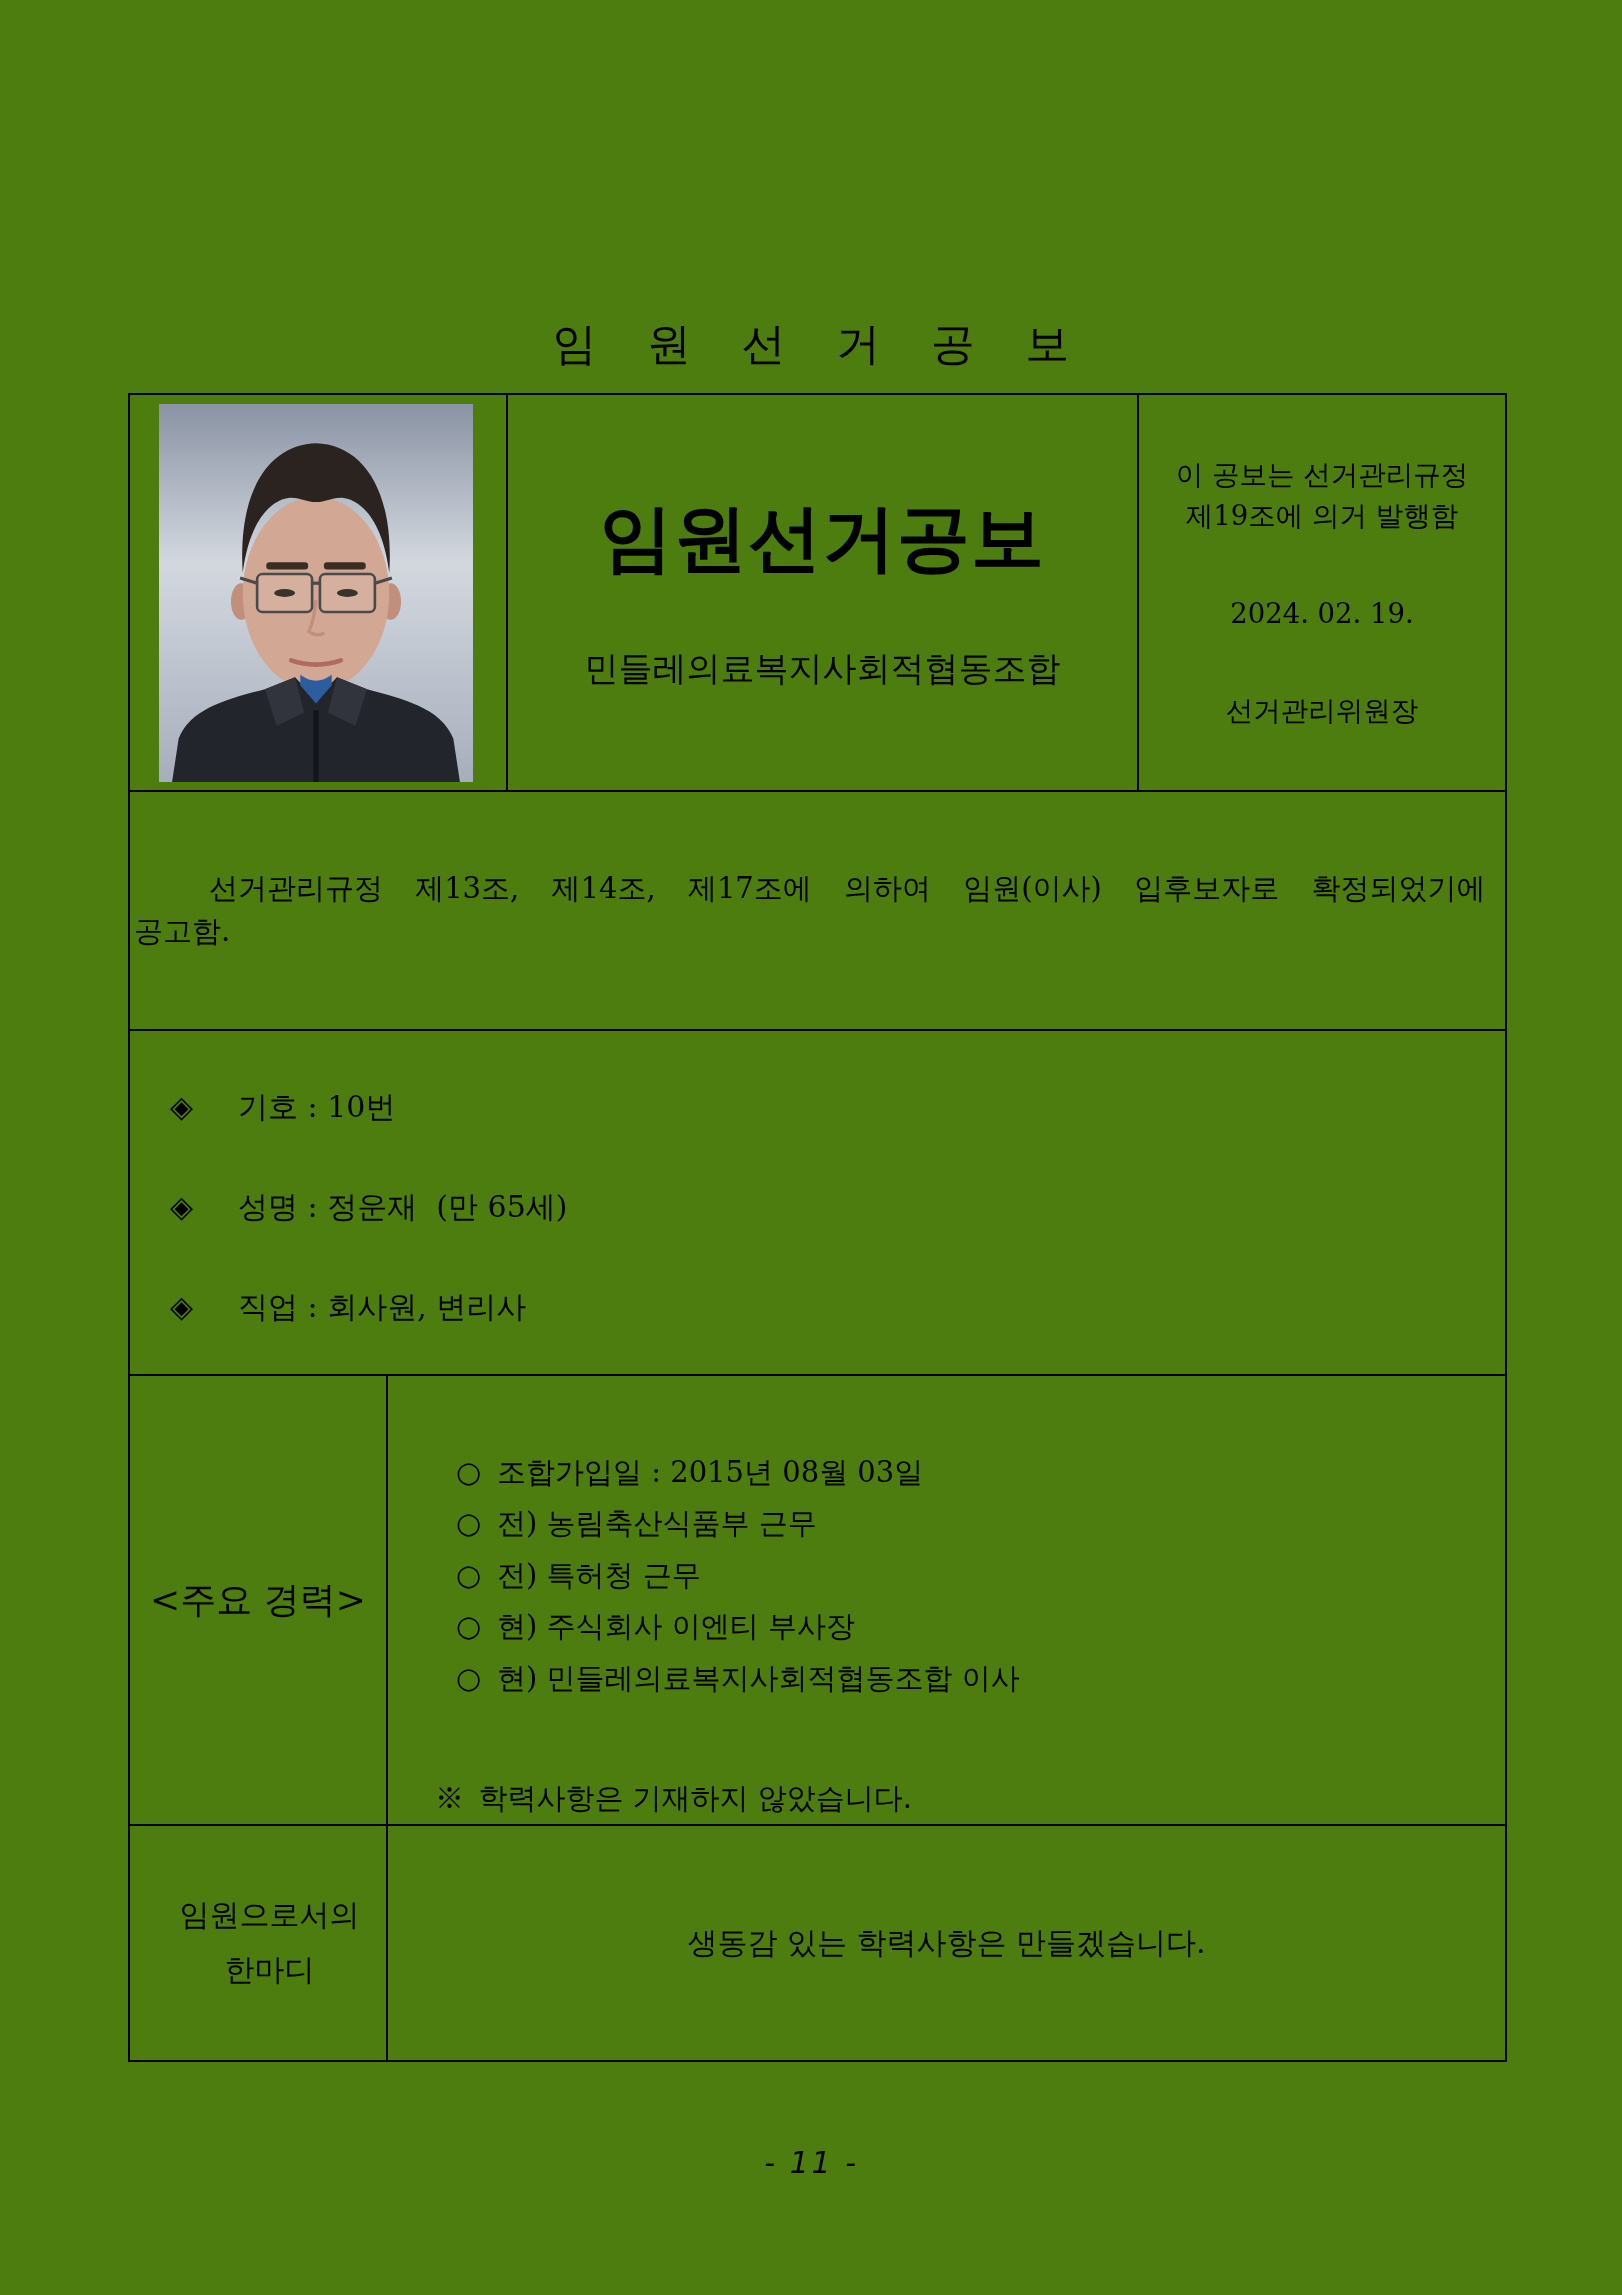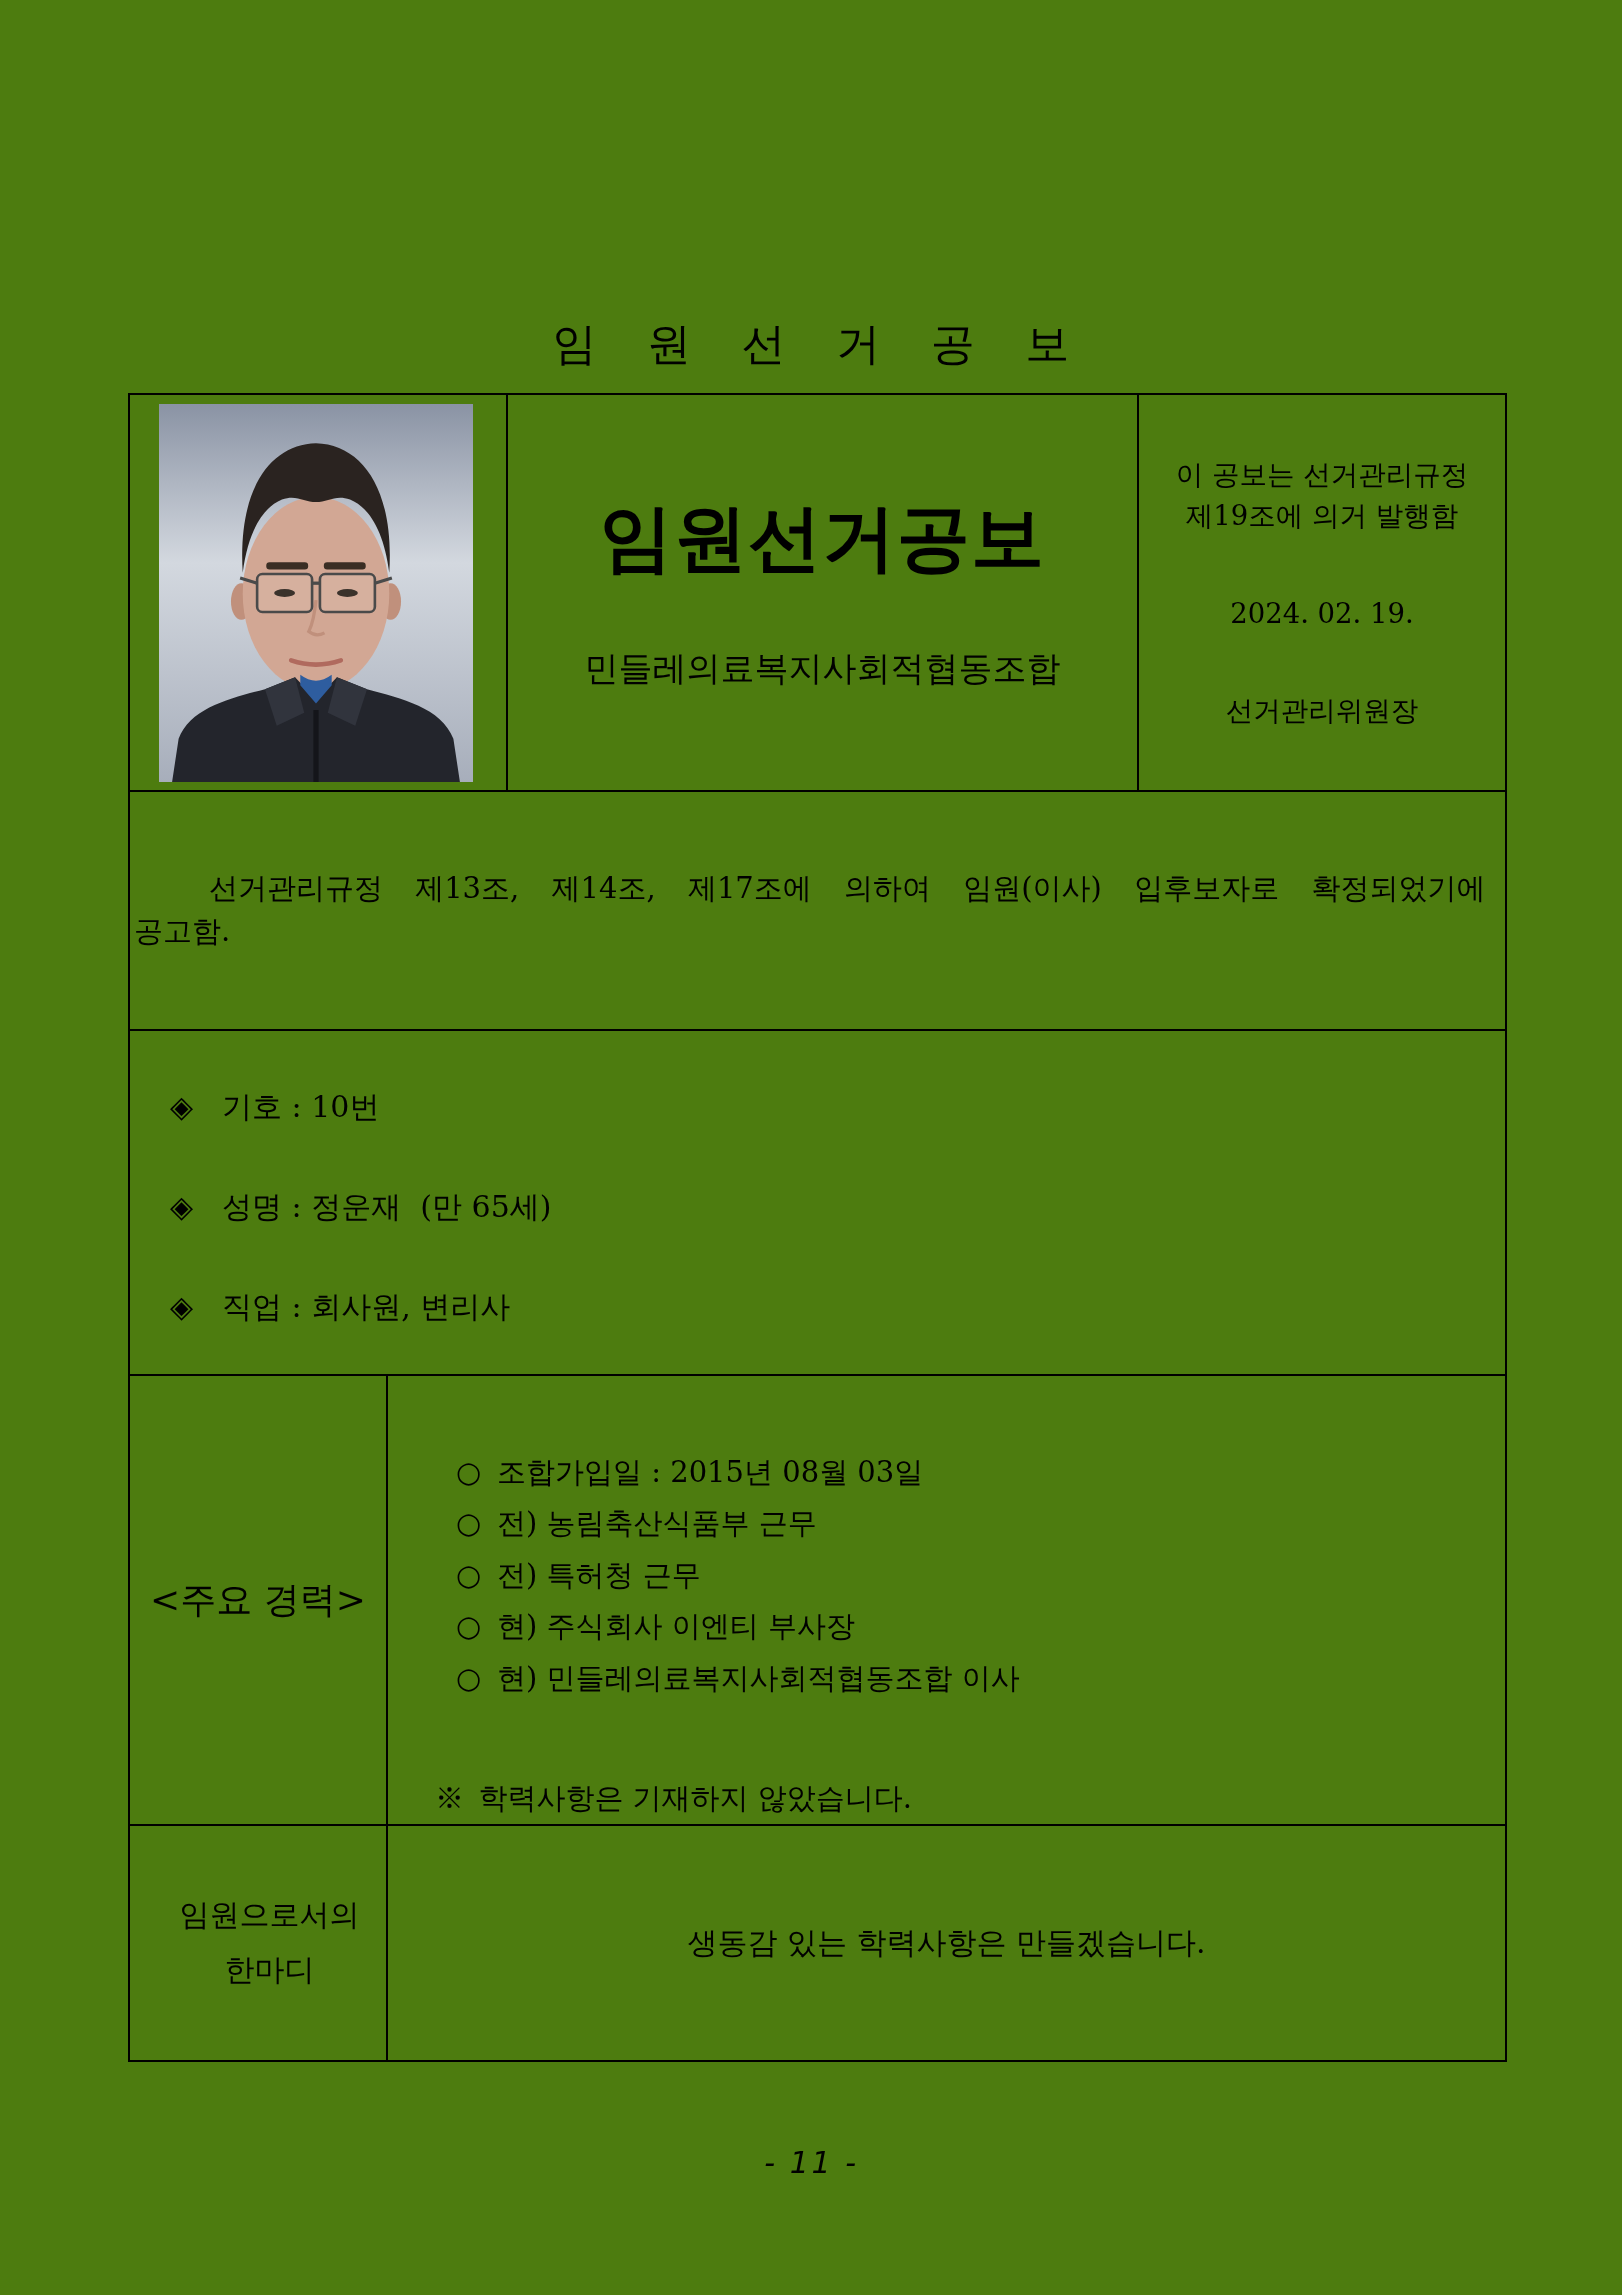--- a/index.html
+++ b/index.html
@@ -42,21 +42,21 @@
   .c-issue{flex:1;display:flex;flex-direction:column;align-items:center;justify-content:center;text-align:center;font-size:27.5px;line-height:1.5;row-gap:56px;}
   
   .r2{height:239px;justify-content:center;}
   .c-announce{flex:1;padding:75px 19.6px 0 3.9px;font-size:29px;line-height:43px;}
   .announce-line1{text-indent:75px;text-align:justify;text-align-last:justify;}
   
   .r3{height:345px;}
   .c-facts{flex:1;display:flex;flex-direction:column;padding:56px 0 0 40px;row-gap:61px;font-size:30px;line-height:39px;}
   .fact{display:flex;align-items:baseline;}
   .diamond{margin-right:29px;}
-  .k-text{white-space:pre-wrap;}
+  .k-text{white-space:pre-wrap;margin-left:16px;}
   
   .r4{height:450px;}
   .c-label{width:258px;display:flex;align-items:center;justify-content:center;font-size:36px;text-align:center;}
   .c-career{flex:1;display:flex;flex-direction:column;padding:79px 19.6px 0 47px;font-size:29px;line-height:35px;}
   .career-item{display:flex;align-items:baseline;margin-left:21px;margin-bottom:16.4px;}
   .career-item .bullet{margin-right:15.7px;}
   .career-note{display:flex;align-items:baseline;margin-top:69px;}
   .career-note .marker{margin-right:14.4px;}
   
   .c-label5{width:258px;display:flex;flex-direction:column;align-items:center;justify-content:center;font-size:30px;line-height:1.82;text-align:center;padding-left:23px;}

